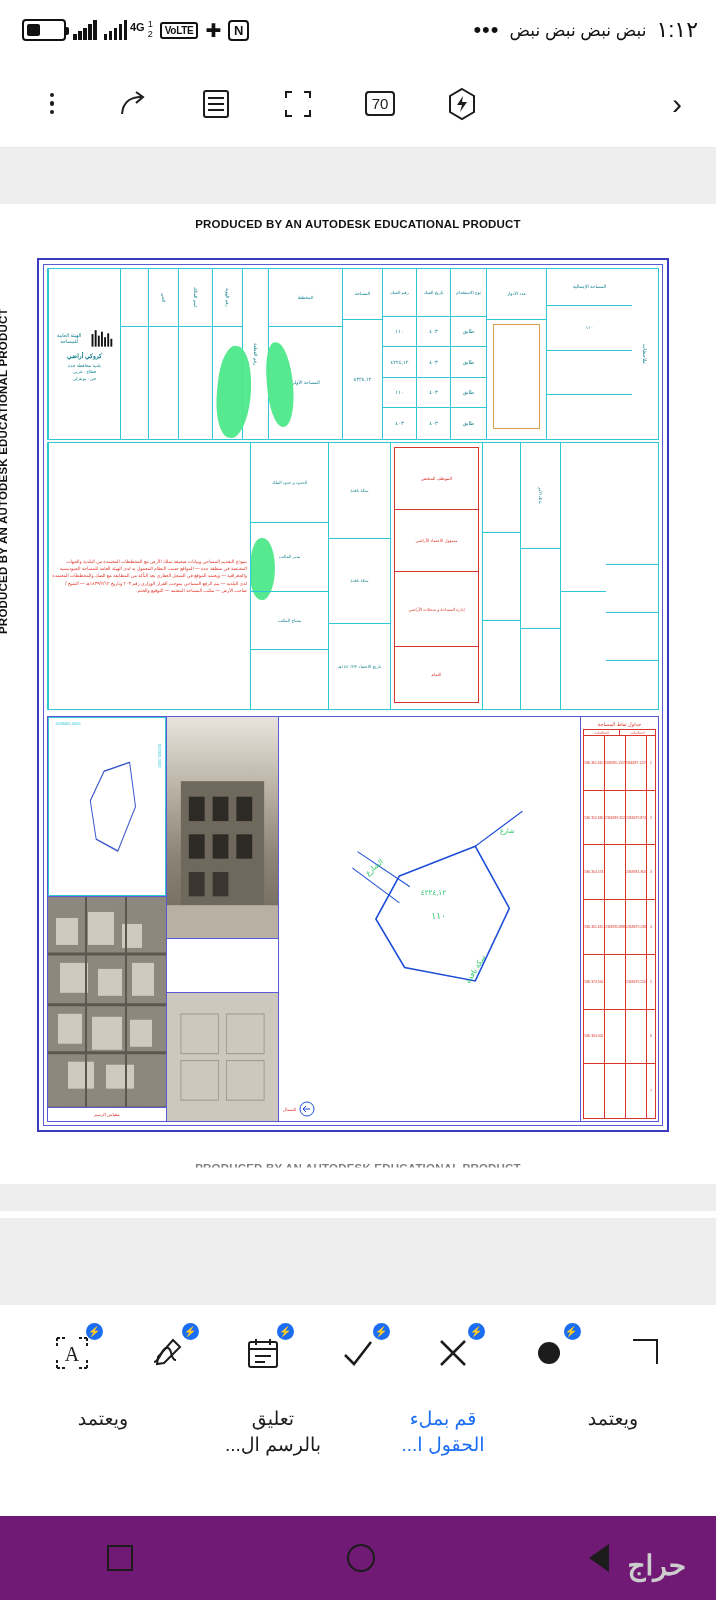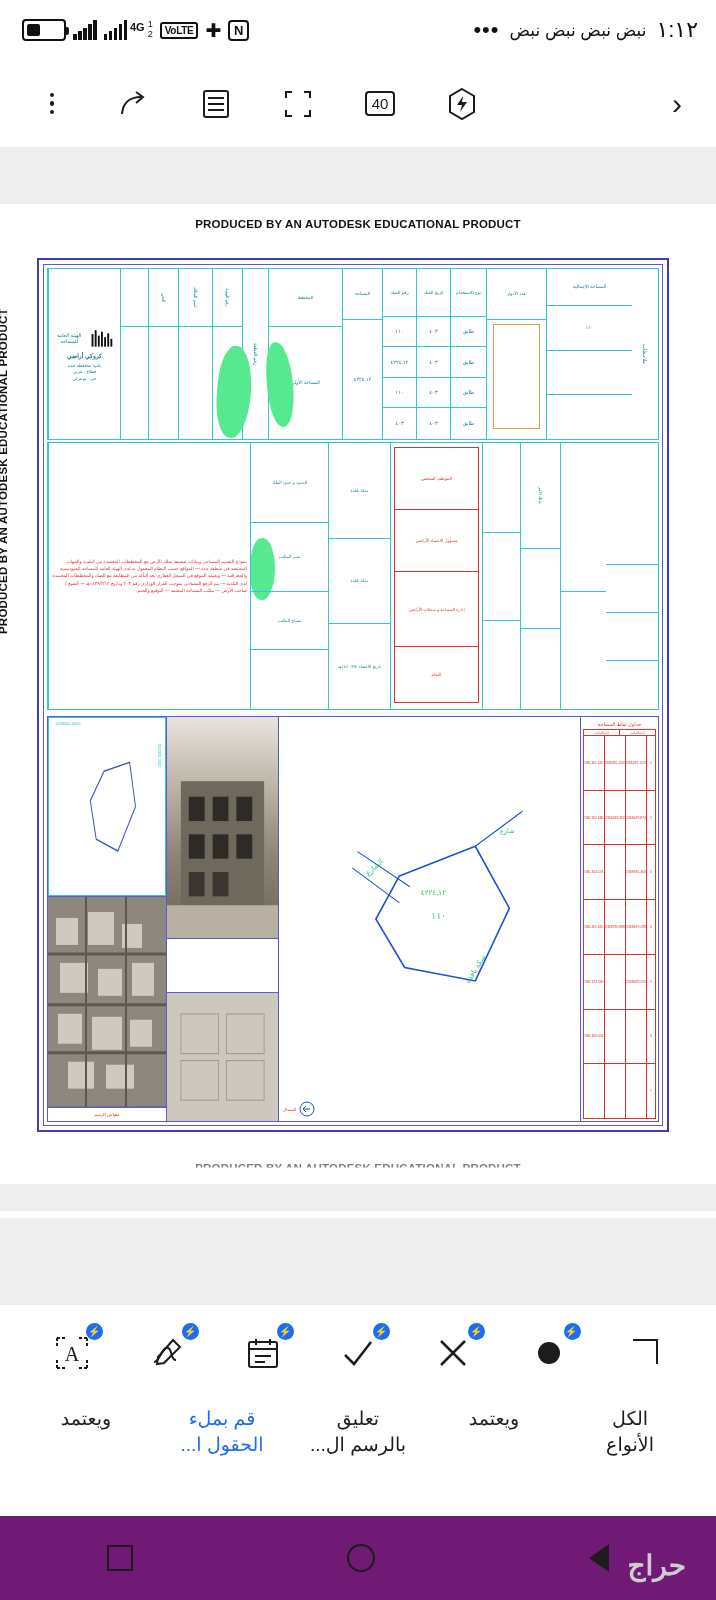--- a/index.html
+++ b/index.html
@@ -312,21 +312,21 @@
     </div>
     <div class="tb-ico">
       <svg width="30" height="30" viewBox="0 0 30 30" fill="none" stroke="#1c1c1c" stroke-width="2">
         <path d="M3 9 V3 H9"></path>
           <path d="M21 3 H27 V9"></path>
         <path d="M27 21 V27 H21"></path>
           <path d="M9 27 H3 V21"></path>
       </svg>
     </div>
     <div class="tb-ico">
-      <div class="badge50">40</div>
+      <div class="badge50">70</div>
     </div>
     <div class="tb-ico">
       <svg width="34" height="34" viewBox="0 0 34 34" fill="none" stroke="#1c1c1c" stroke-width="2">
         <path d="M17 2 L29 9 V25 L17 32 L5 25 V9 Z"></path>
         <path d="M18 9 L12 18 H17 L15 25 L22 15 H17 Z" fill="#1c1c1c" stroke="none"></path>
       </svg>
     </div>
   </div>
   <div class="chevron-right">›</div>
 </div>
@@ -716,24 +716,23 @@
     </div>
     <div class="tool">
       <svg width="34" height="34" viewBox="0 0 34 34" fill="none" stroke="#1c1c1c" stroke-width="2">
         <path d="M6 4 H30 V28"></path>
       </svg>
     </div>
   </div>
 
   <div class="labels-row">
     <div class="lab">ويعتمد</div>
+    <div class="lab">تعليق<br>بالرسم ال...</div>
     <div class="lab active">قم بملء<br>الحقول ا...</div>
-    <div class="lab">تعليق<br>بالرسم ال...</div>
     <div class="lab">ويعتمد</div>
-    <div class="lab">الكل<br>الأنواع</div>
   </div>
 
   <div class="navbar">
     <div class="nav-sq"></div>
     <div class="nav-ci"></div>
     <div class="nav-tr"></div>
     <div class="wm">حراج</div>
   </div>
 </div>
 

